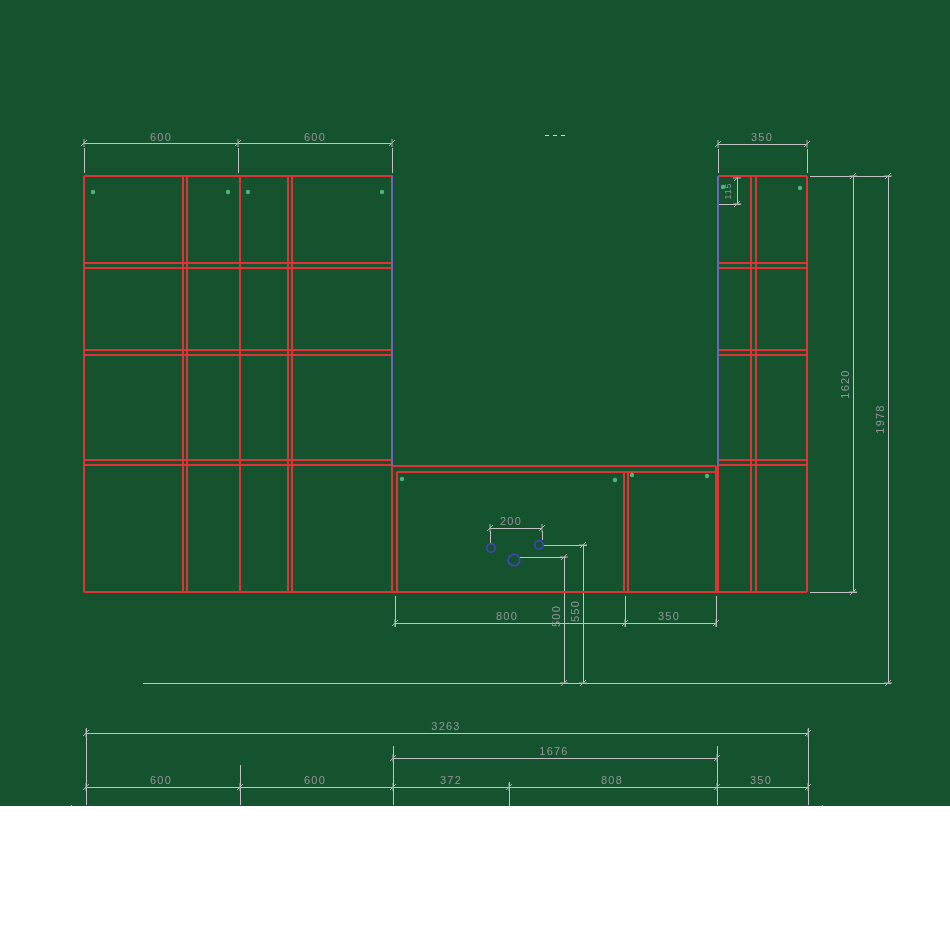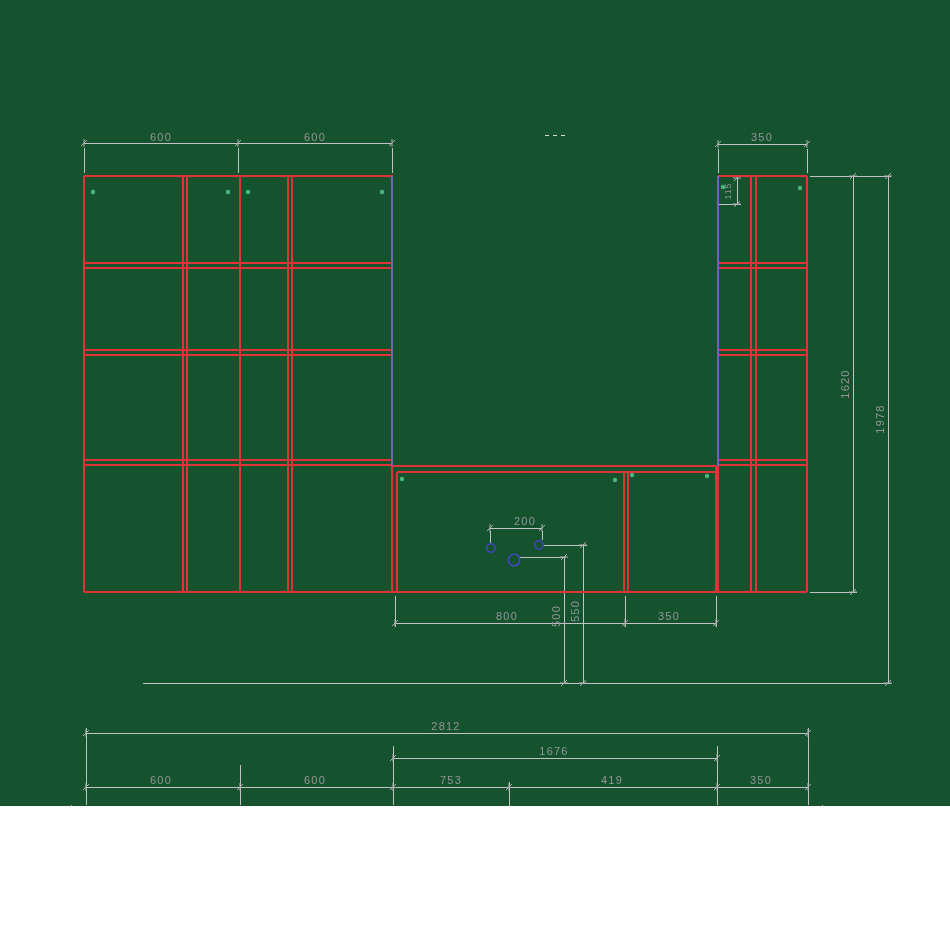--- a/index.html
+++ b/index.html
@@ -142,29 +142,29 @@
       <circle cx="509" cy="821" r="4.5" stroke-width="1.4"></circle>
     </g>
   </svg>
 
   <div class="dim" style="left:161px;top:137px">600</div>
   <div class="dim" style="left:315px;top:137px">600</div>
   <div class="dim" style="left:762px;top:137px">350</div>
   <div class="dim vert tiny" style="left:728px;top:191px">115</div>
   <div class="dim vert" style="left:845px;top:384px">1620</div>
   <div class="dim vert" style="left:880px;top:419px">1978</div>
-  <div class="dim" style="left:525px;top:521px">200</div>
+  <div class="dim" style="left:511px;top:521px">200</div>
   <div class="dim" style="left:507px;top:616px">800</div>
   <div class="dim" style="left:669px;top:616px">350</div>
   <div class="dim vert" style="left:556px;top:616px">500</div>
   <div class="dim vert" style="left:575px;top:611px">550</div>
 
-  <div class="dim" style="left:446px;top:726px">2812</div>
+  <div class="dim" style="left:446px;top:726px">3263</div>
   <div class="dim" style="left:554px;top:751px">1676</div>
   <div class="dim" style="left:161px;top:780px">600</div>
   <div class="dim" style="left:315px;top:780px">600</div>
-  <div class="dim" style="left:451px;top:780px">753</div>
-  <div class="dim" style="left:612px;top:780px">419</div>
+  <div class="dim" style="left:451px;top:780px">372</div>
+  <div class="dim" style="left:612px;top:780px">808</div>
   <div class="dim" style="left:761px;top:780px">350</div>
   <div class="dim vert" style="left:61px;top:835px">215</div>
   <div class="dim vert" style="left:813px;top:833px">215</div>
 
 </div>
 
 </body></html>

